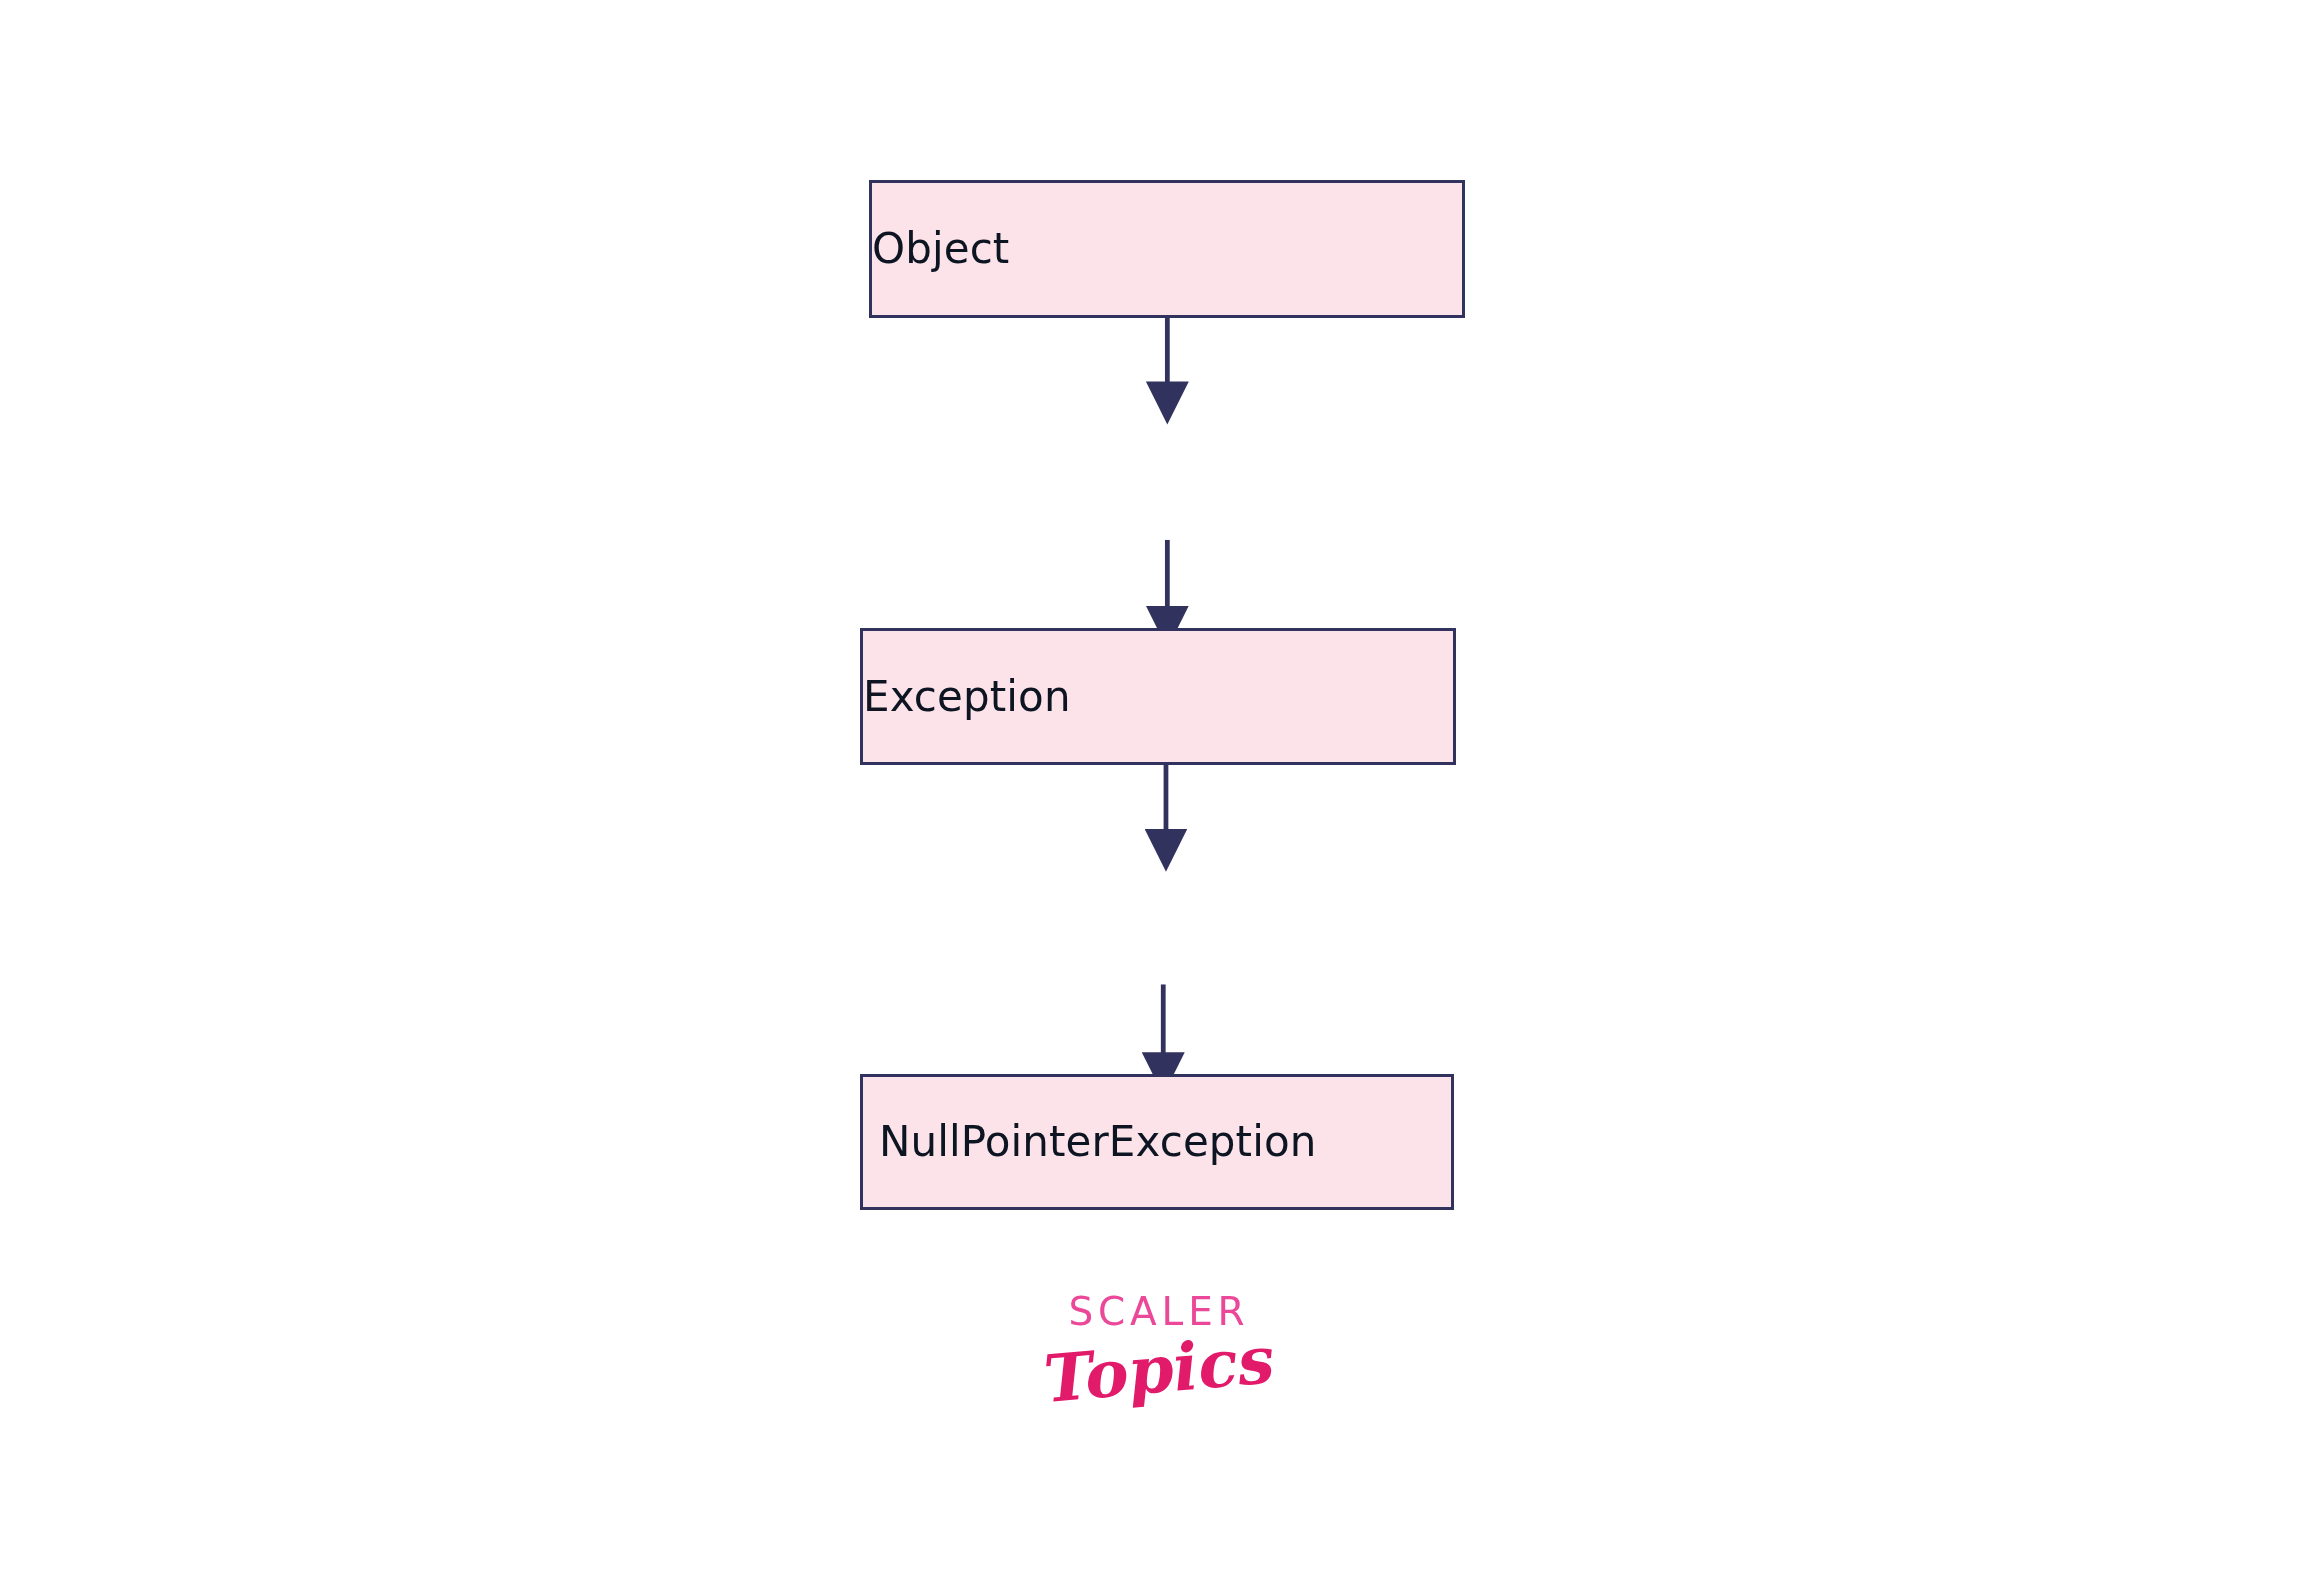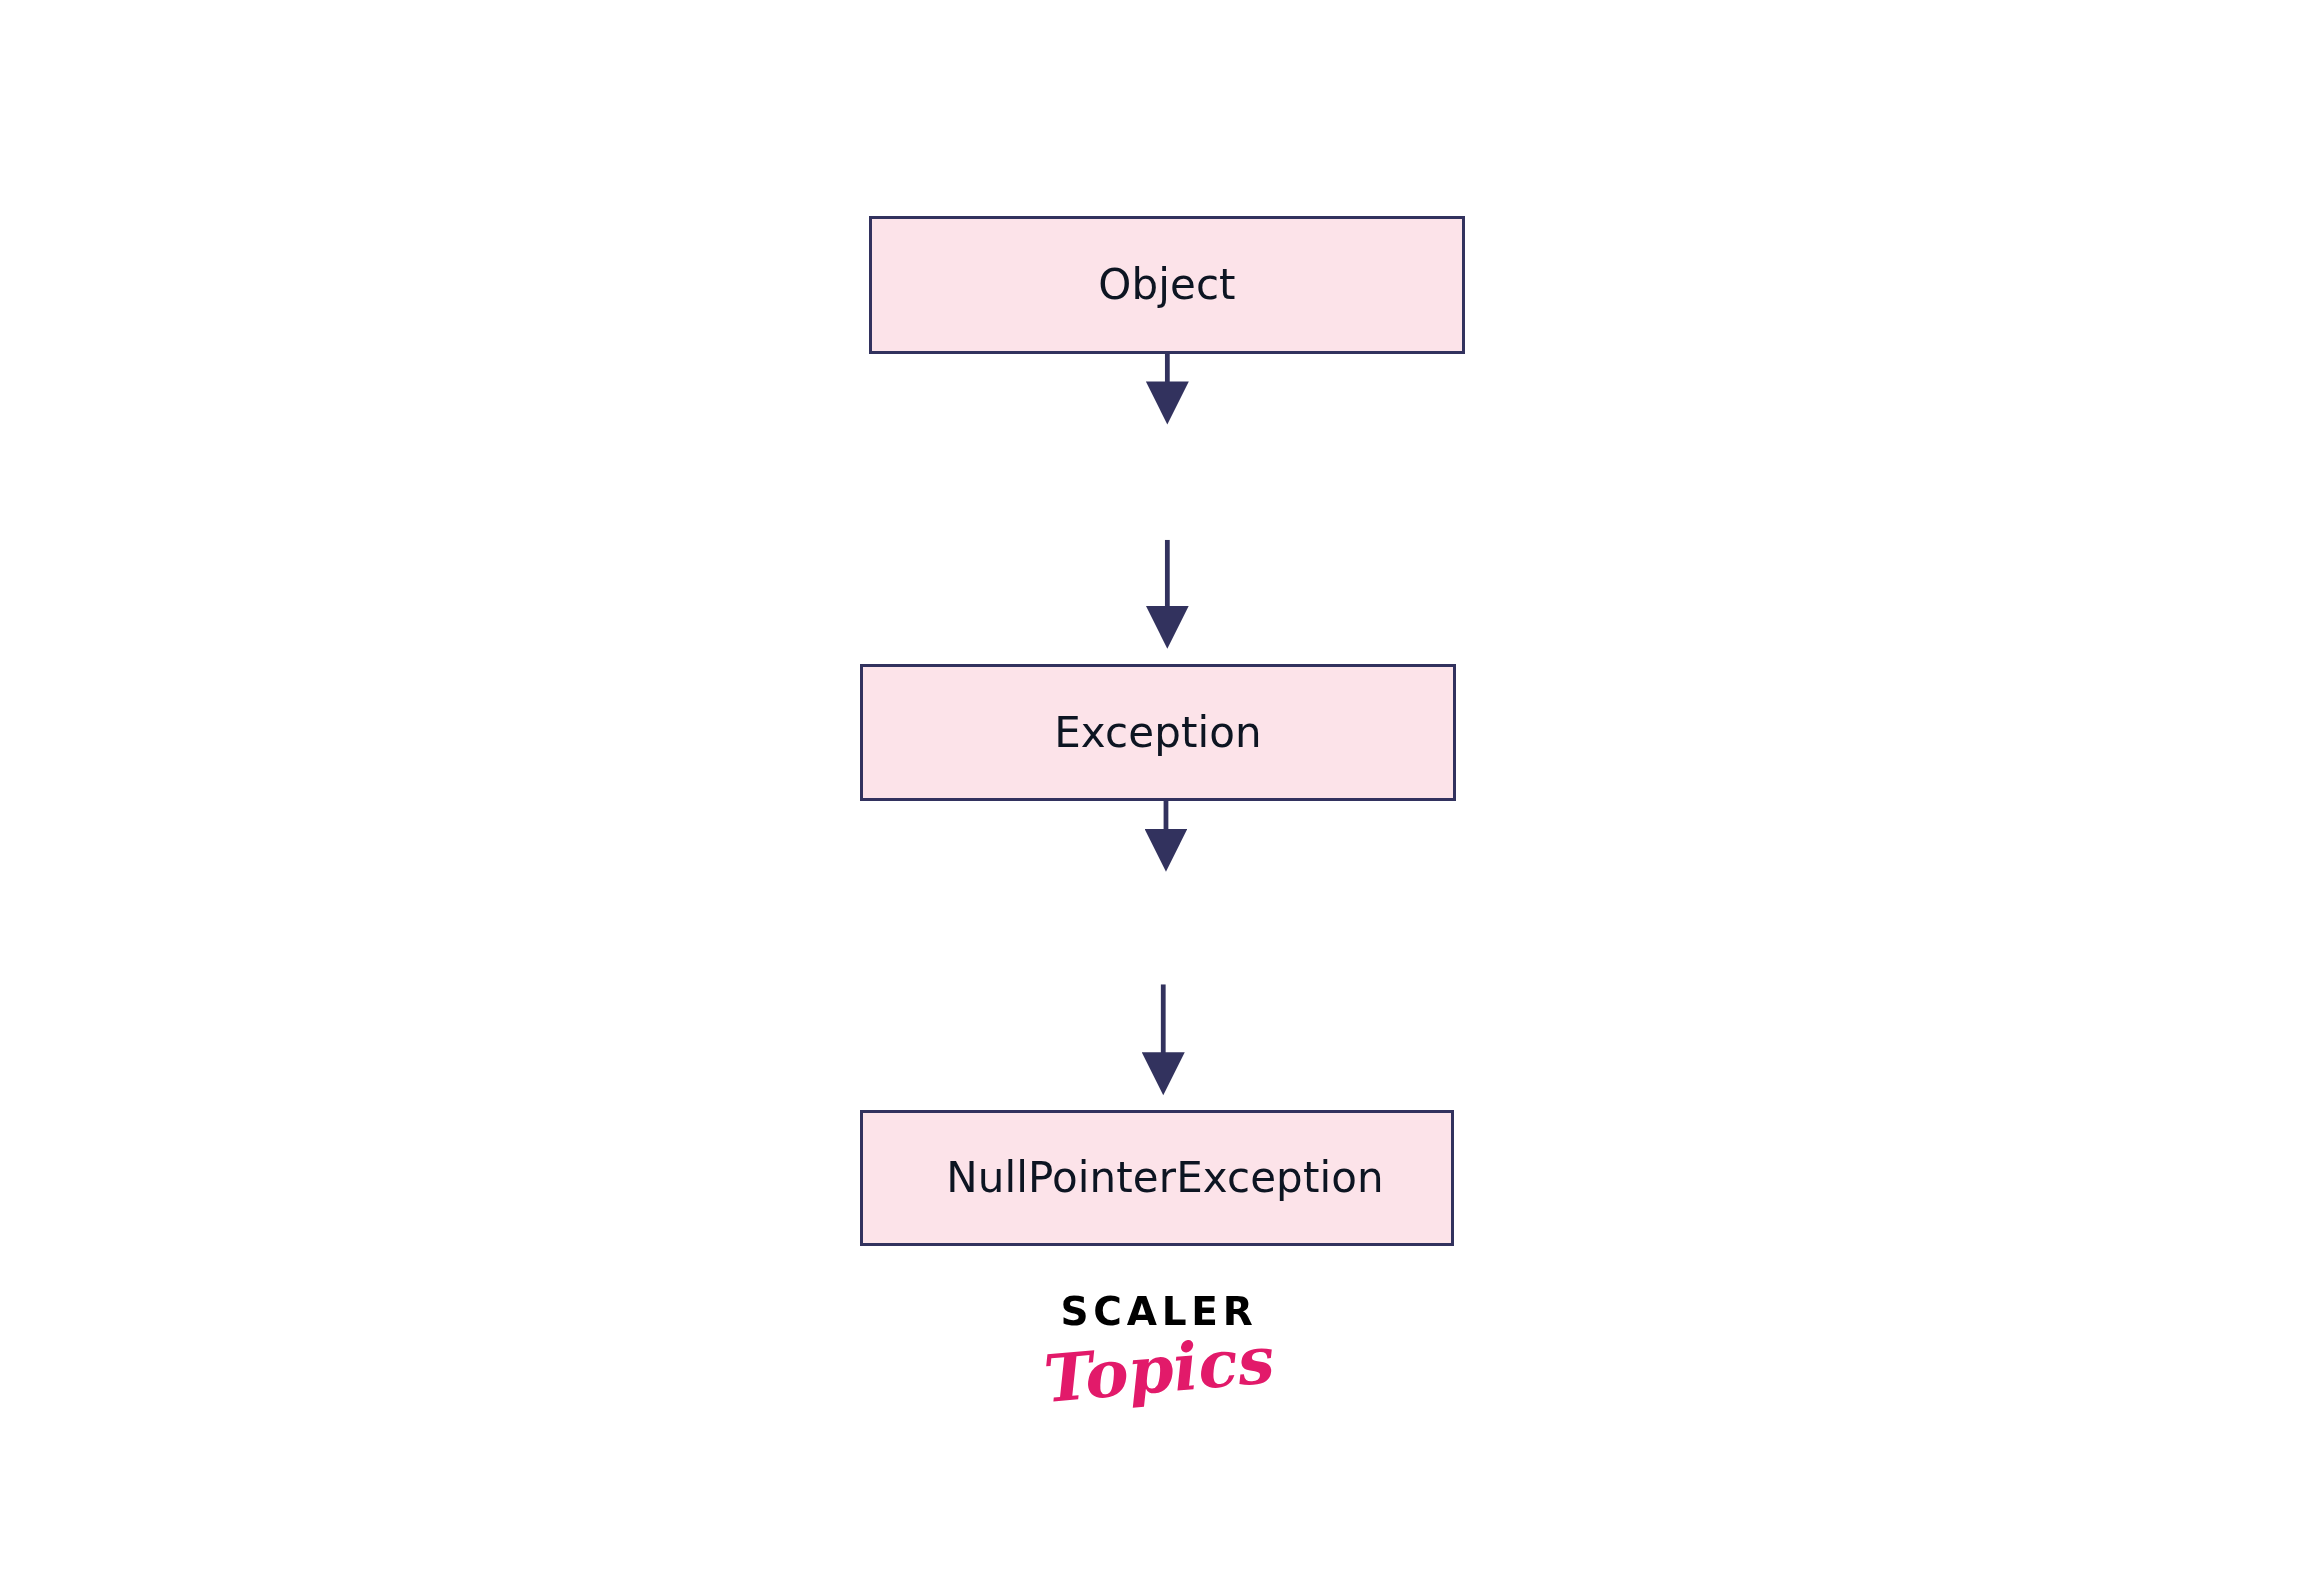--- a/index.html
+++ b/index.html
@@ -24,22 +24,20 @@
     height: 1596px;
   }
 
   .node-box {
     position: absolute;
     box-sizing: border-box;
     background: #fce3e9;
     border: 3.4px solid #32325e;
     display: flex;
     align-items: center;
-    justify-content: center;
-    margin-top: 36px;
   }
 
   .node-label {
     color: #0d1522;
     font-size: 42px;
     font-weight: 400;
     letter-spacing: 0.1px;
     line-height: 1;
     white-space: nowrap;
     font-family: "DejaVu Sans", "Liberation Sans", sans-serif;
@@ -65,23 +63,23 @@
   #brand-logo {
     position: absolute;
     left: 1043px;
     top: 1292px;
     width: 232px;
     height: 150px;
     text-align: center;
   }
   .brand-wordmark {
     display: block;
-    color: #000000;
+    color: #ec4899;
     font-size: 39px;
-    font-weight: 700;
+    font-weight: 400;
     letter-spacing: 4.8px;
     line-height: 1;
     font-family: "DejaVu Sans", "Liberation Sans", sans-serif;
   }
   .brand-script {
     display: block;
     margin-top: 4.1px;
     color: #e21a6a;
     font-size: 65px;
     font-style: italic;

